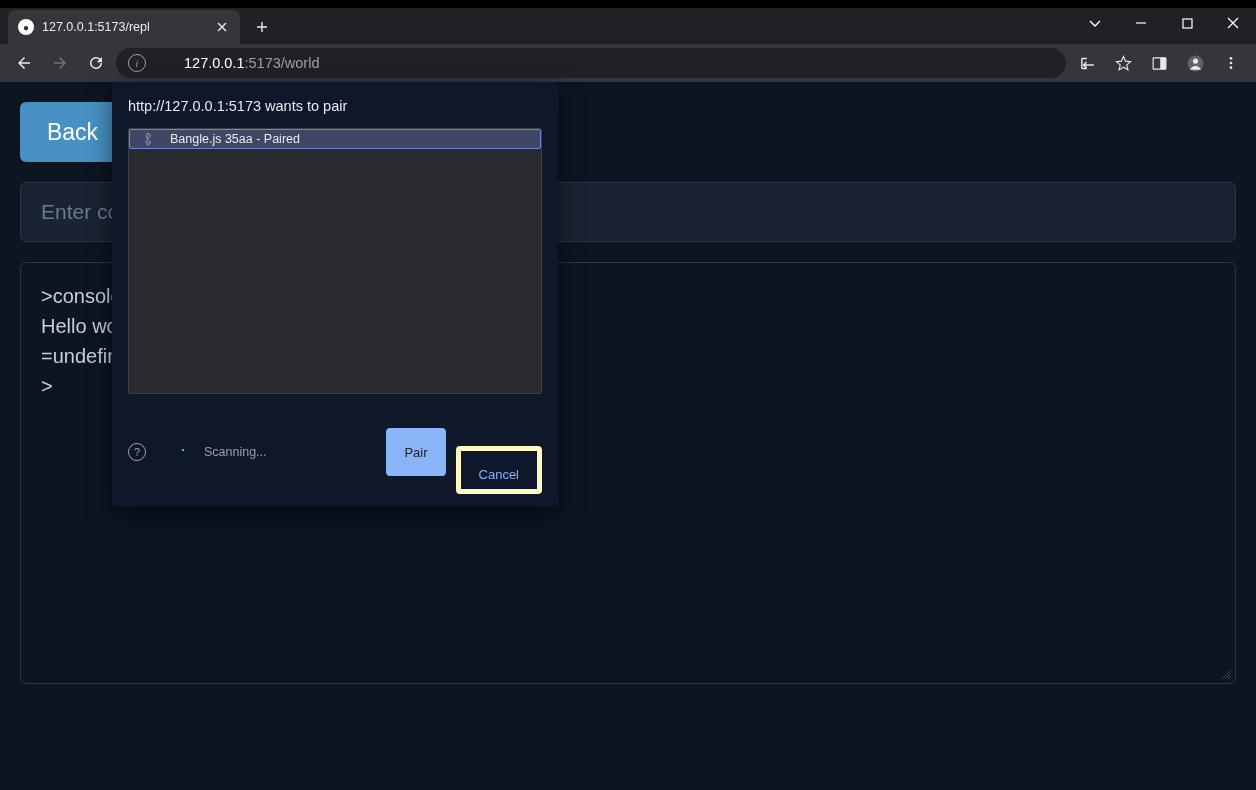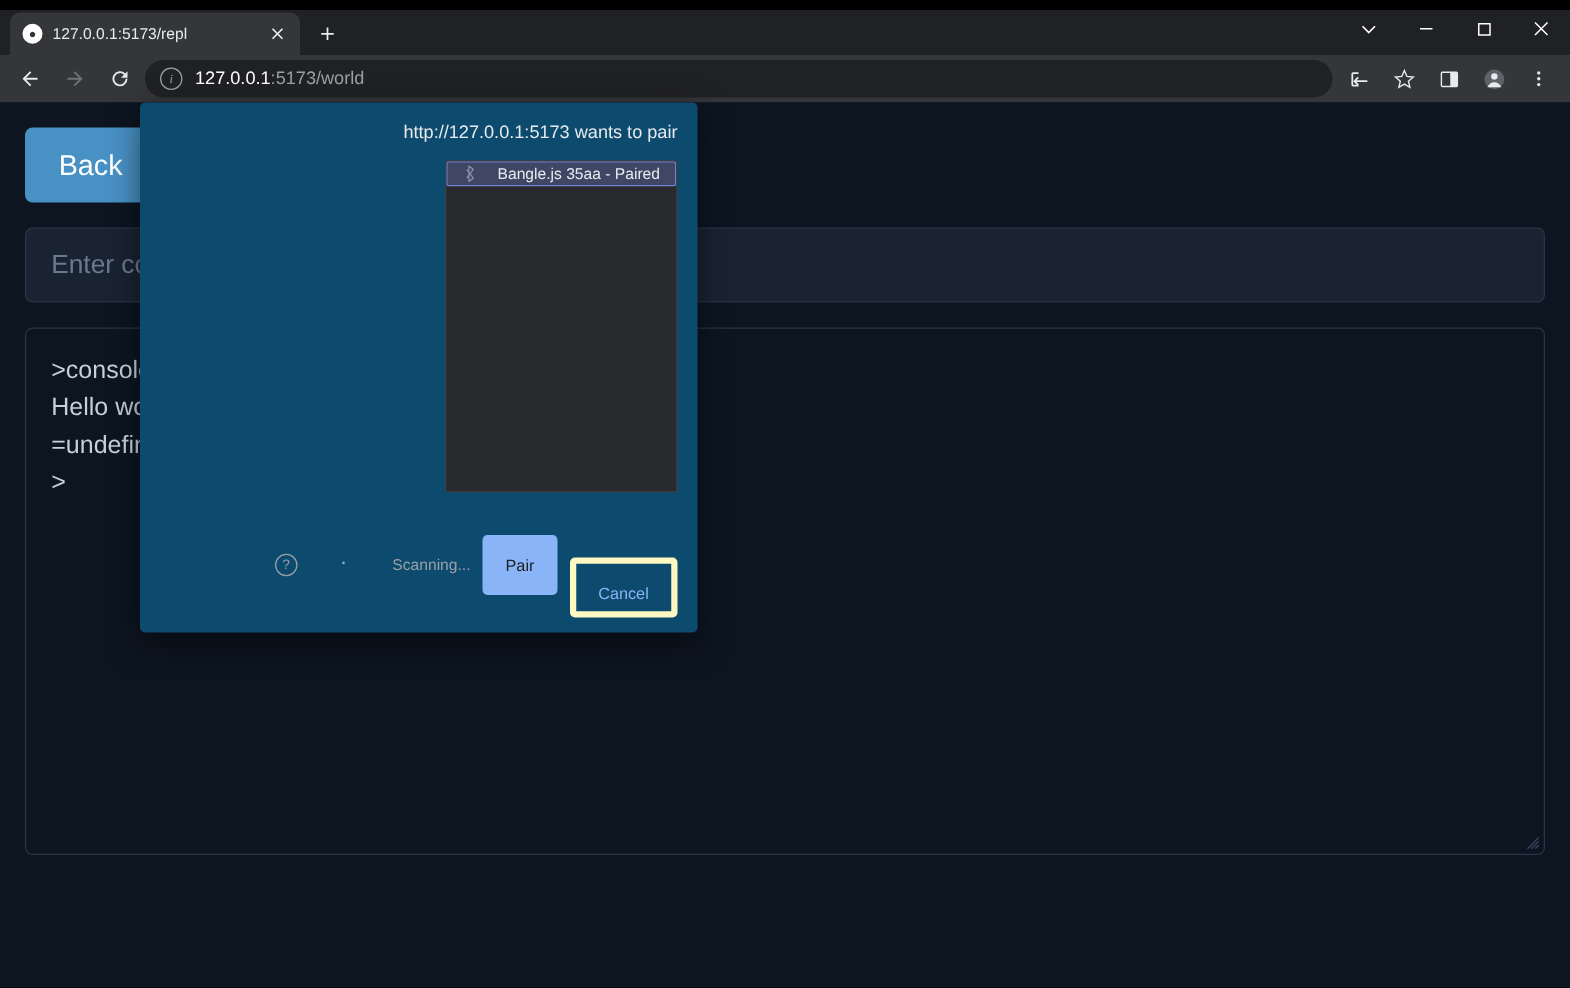--- a/index.html
+++ b/index.html
@@ -103,21 +103,21 @@
   }
   .omnibox .secure {
     width:18px;height:18px;
     border:1.5px solid #9aa0a6;
     border-radius:50%;
     display:flex;align-items:center;justify-content:center;
     font-size:10px;color:#9aa0a6;
     font-family: Georgia, serif;
     font-style: italic;
   }
-  .omnibox .url .host { color:#fff; }
+  .omnibox .url .host { color:#fff;margin-left:28px; }
   .omnibox .url .path { color:#9aa0a6; }
   .rightctrls {
     display:flex; gap:2px;
   }
   .rightctrls > div {
     width: 34px; height: 30px;
     display:flex;align-items:center;justify-content:center;
     color:#e8eaed;
   }
 
@@ -175,29 +175,28 @@
     color:#3a475c;
   }
 
   
   .dialog {
     position: absolute;
     left: 112px;
     top: 82px;
     width: 446px;
     height: 424px;
-    background: #0c4a6e;
+    background: #0f172a;
     border-radius: 4px;
     box-shadow: 0 8px 24px rgba(0,0,0,.5);
     display:flex;
     flex-direction:column;
     padding: 16px 16px 12px 16px;
     color:#e8eaed;
     font-size: 13px;
-    align-items: flex-end;
   }
   .dialog-title {
     font-size: 14.5px;
     color:#e8eaed;
     margin-bottom: 14px;
   }
   .device-list {
     flex:1;
     border: 1px solid #3c4043;
     border-radius: 2px;
@@ -243,21 +242,21 @@
   .spinner::after{
     content:"·";
     color:#8ab4f8;
     font-size:18px;
     position:absolute;left:0;top:-6px;
   }
   .scanning {
     flex:1;
     color:#9aa0a6;
     font-size: 12.5px;
-    margin-left: 18px;
+    margin-left: 0;
   }
   .dbtn {
     height: 48px;
     padding: 16px 18px;
     border-radius: 4px;
     font-size: 13px;
     border:none;
     cursor:pointer;
   }
   .dbtn.primary {

